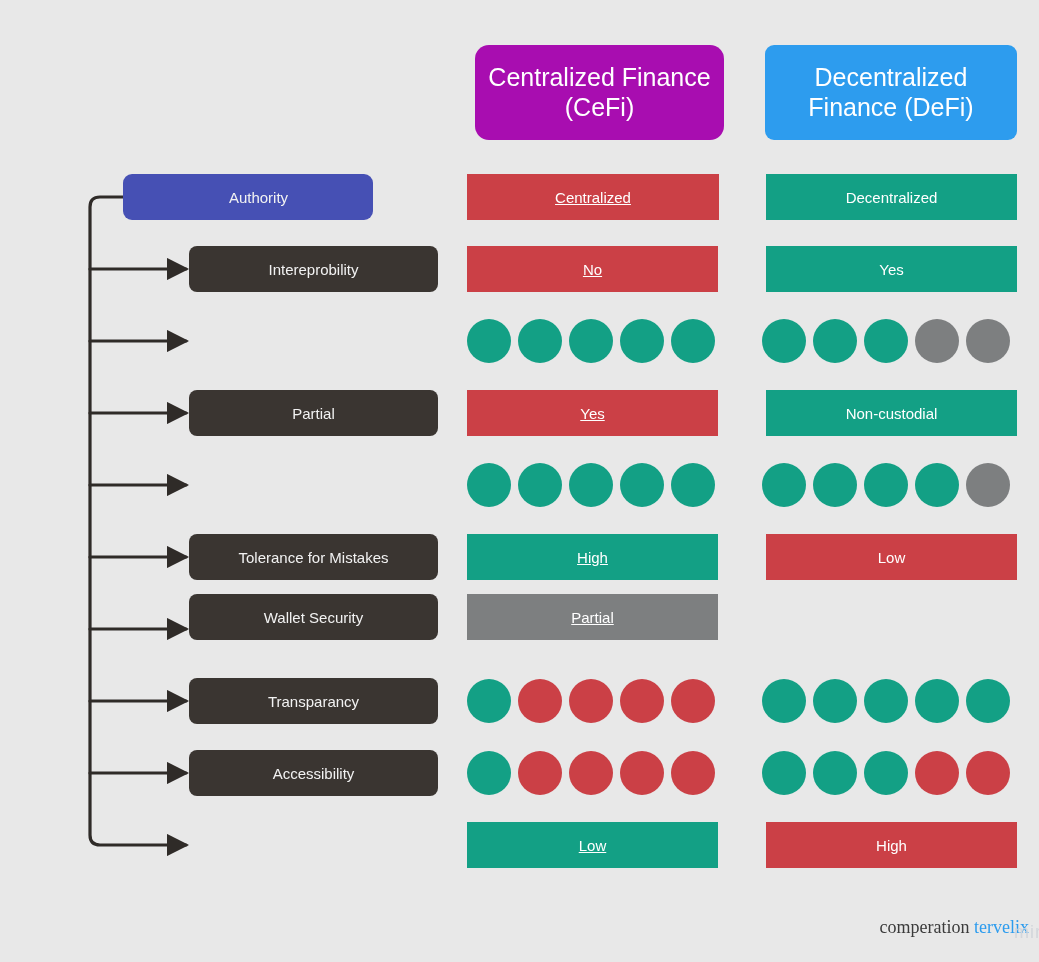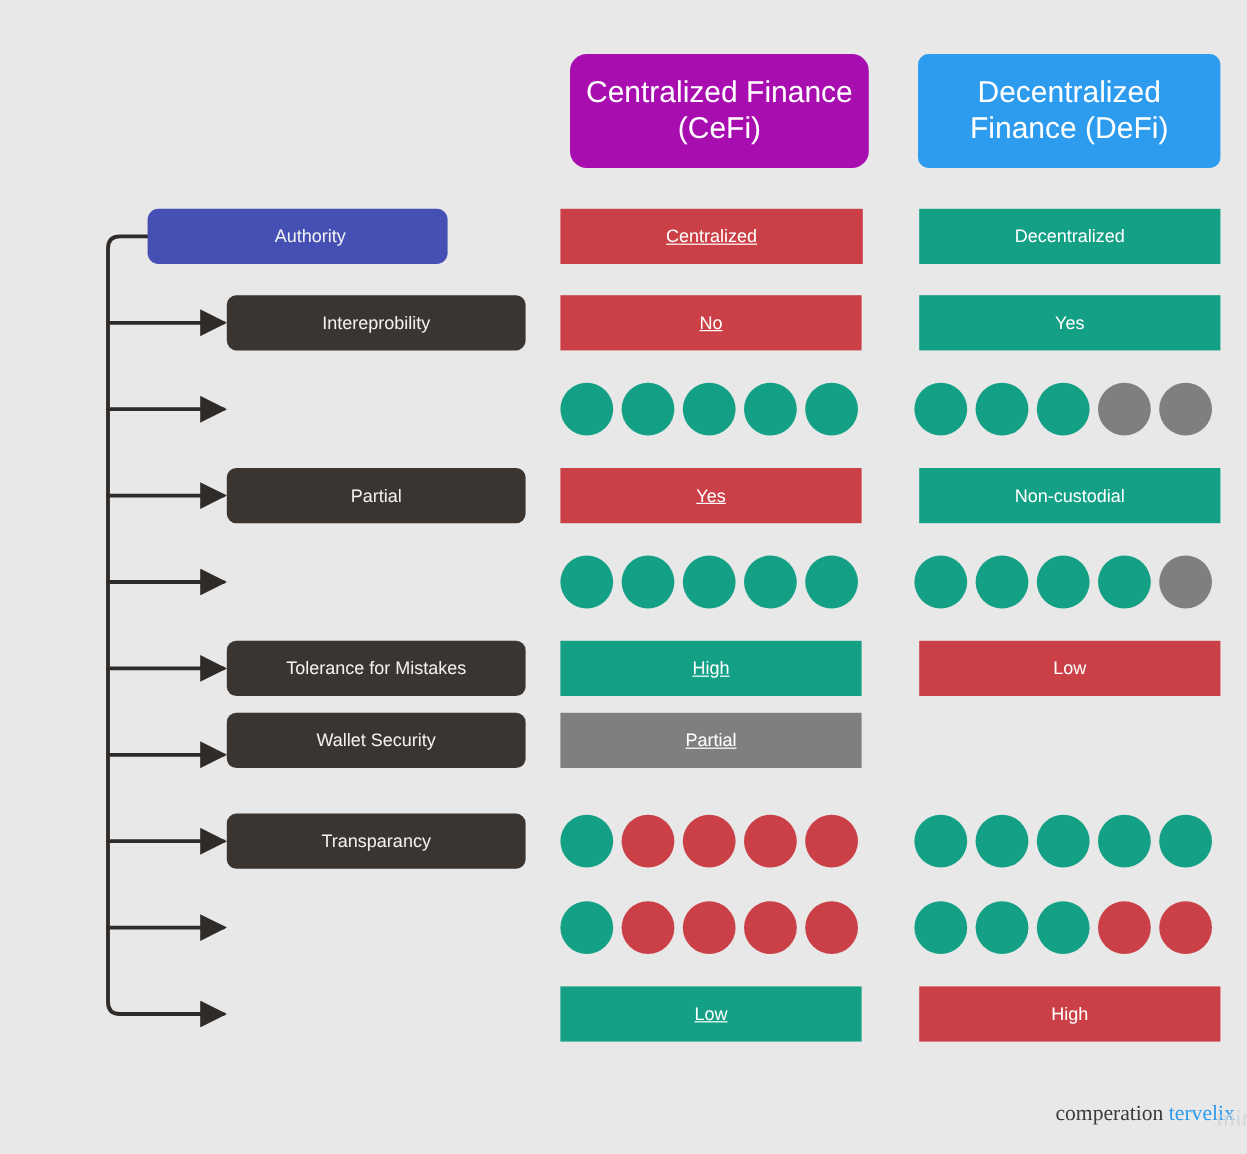--- a/index.html
+++ b/index.html
@@ -249,20 +249,21 @@
         </div>
         <div class="dots defi">
           <span class="dot dot-green"></span>
           <span class="dot dot-green"></span>
           <span class="dot dot-green"></span>
           <span class="dot dot-green"></span>
           <span class="dot dot-green"></span>
         </div>
       </div>
       <div class="row" style="top: 750px;">
+        <div class="label-box">Accessibility</div>
         <div class="dots cefi">
           <span class="dot dot-green"></span>
           <span class="dot dot-red"></span>
           <span class="dot dot-red"></span>
           <span class="dot dot-red"></span>
           <span class="dot dot-red"></span>
         </div>
         <div class="dots defi">
           <span class="dot dot-green"></span>
           <span class="dot dot-green"></span>

